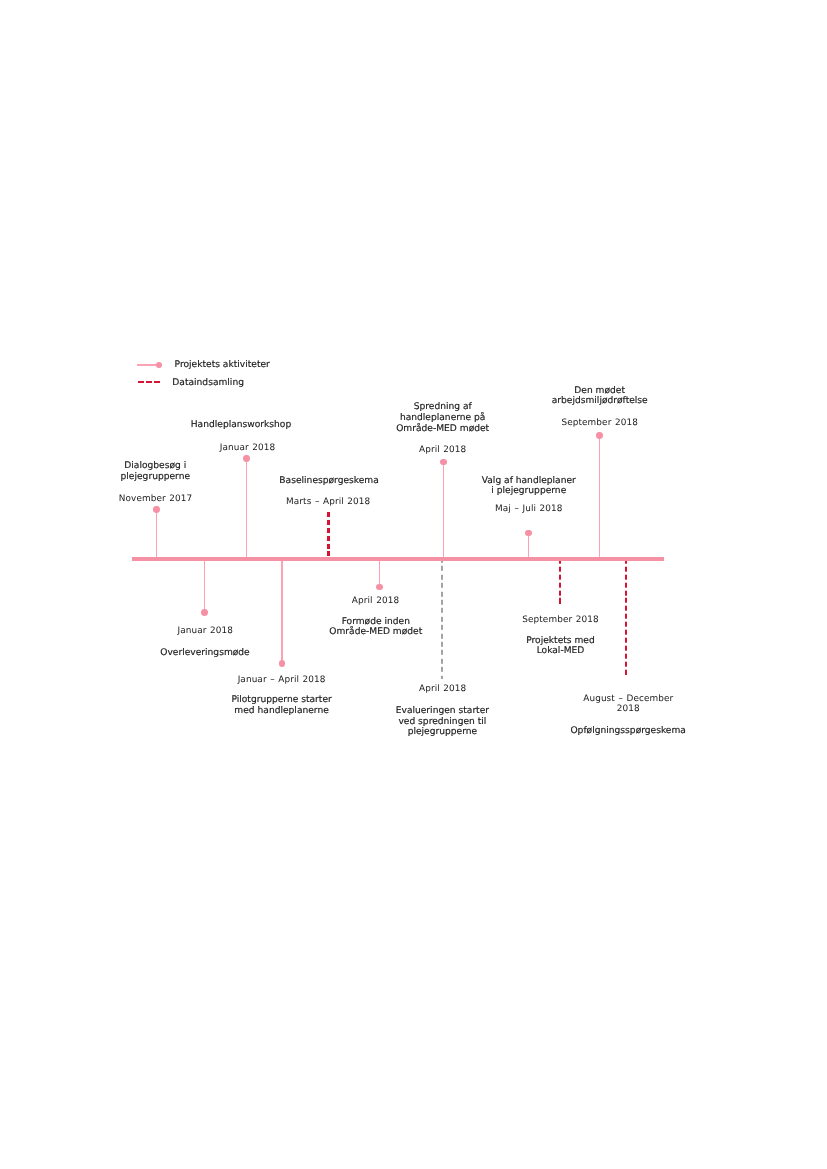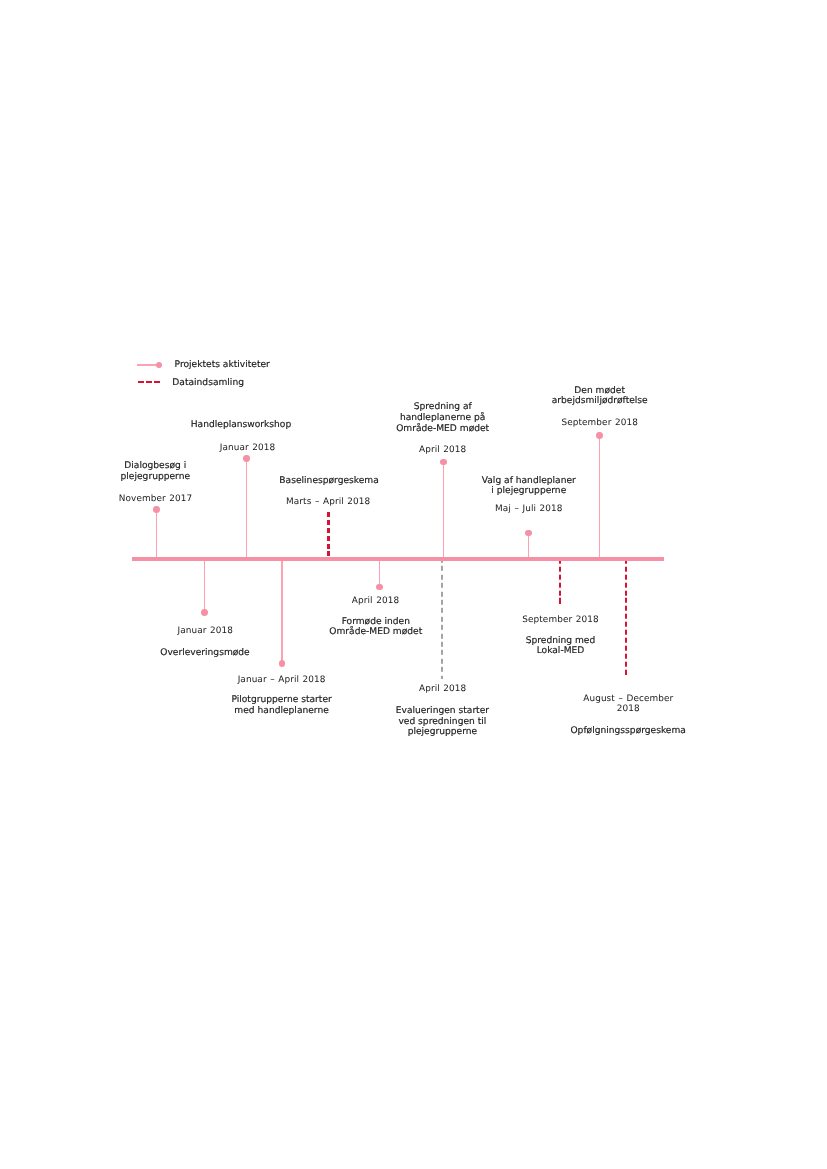--- a/index.html
+++ b/index.html
@@ -129,21 +129,21 @@
     <div class="stem dashgrey" style="left:440.95px;top:560.70px;height:117.90px;background-position:0 -3.2px"></div>
     <div class="lbl ttl" style="left:442.70px;top:684.30px">April 2018</div>
     <div class="lbl sub" style="left:442.40px;top:705.80px">Evalueringen starter</div>
     <div class="lbl sub" style="left:442.40px;top:716.70px">ved spredningen til</div>
     <div class="lbl sub" style="left:442.40px;top:727.10px">plejegrupperne</div>
   </div>
 
   <div class="event">
     <div class="stem dashred" style="left:558.95px;top:560.70px;height:43.20px;background-position:0 -2.3px"></div>
     <div class="lbl ttl" style="left:560.50px;top:614.80px">September 2018</div>
-    <div class="lbl sub" style="left:560.50px;top:635.60px">Spredning med</div>
+    <div class="lbl sub" style="left:560.50px;top:635.60px">Projektets med</div>
     <div class="lbl sub" style="left:560.50px;top:645.90px">Lokal-MED</div>
   </div>
 
   <div class="event">
     <div class="stem dashred" style="left:624.95px;top:560.70px;height:113.90px;background-position:0 -2.3px"></div>
     <div class="lbl ttl" style="left:628.30px;top:693.50px">August – December</div>
     <div class="lbl ttl" style="left:628.30px;top:704.00px">2018</div>
     <div class="lbl sub" style="left:628.20px;top:725.80px">Opfølgningsspørgeskema</div>
   </div>
 </div>

